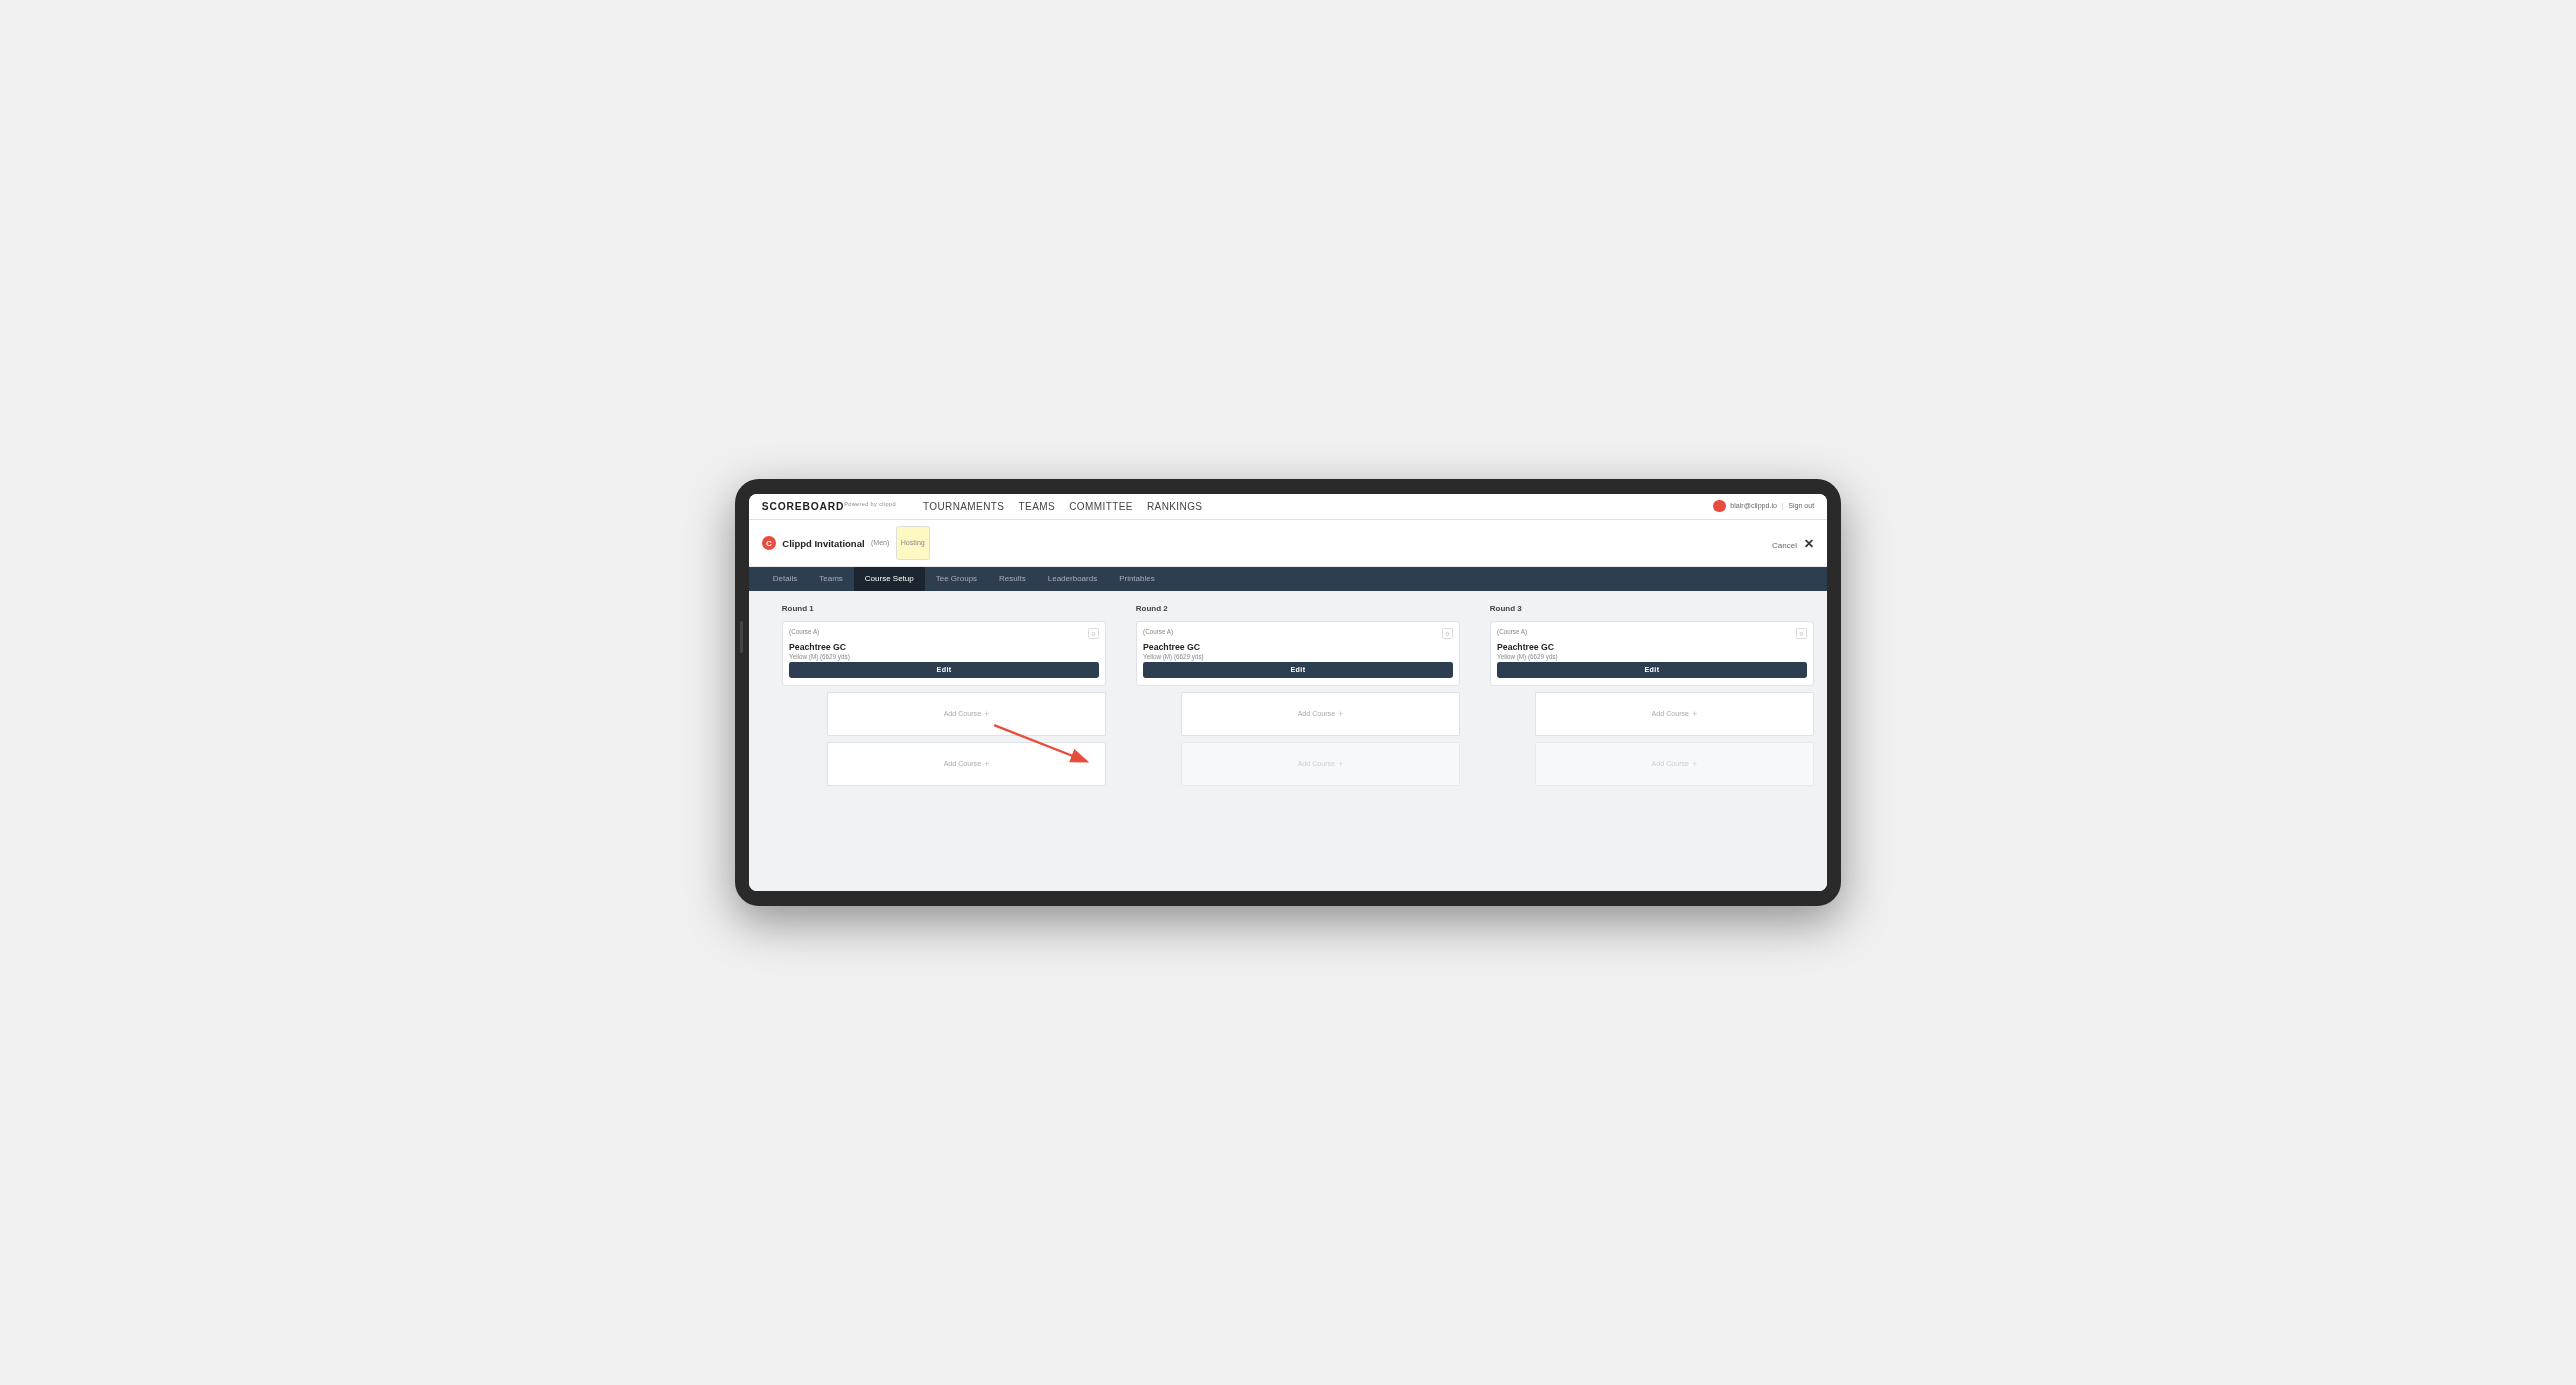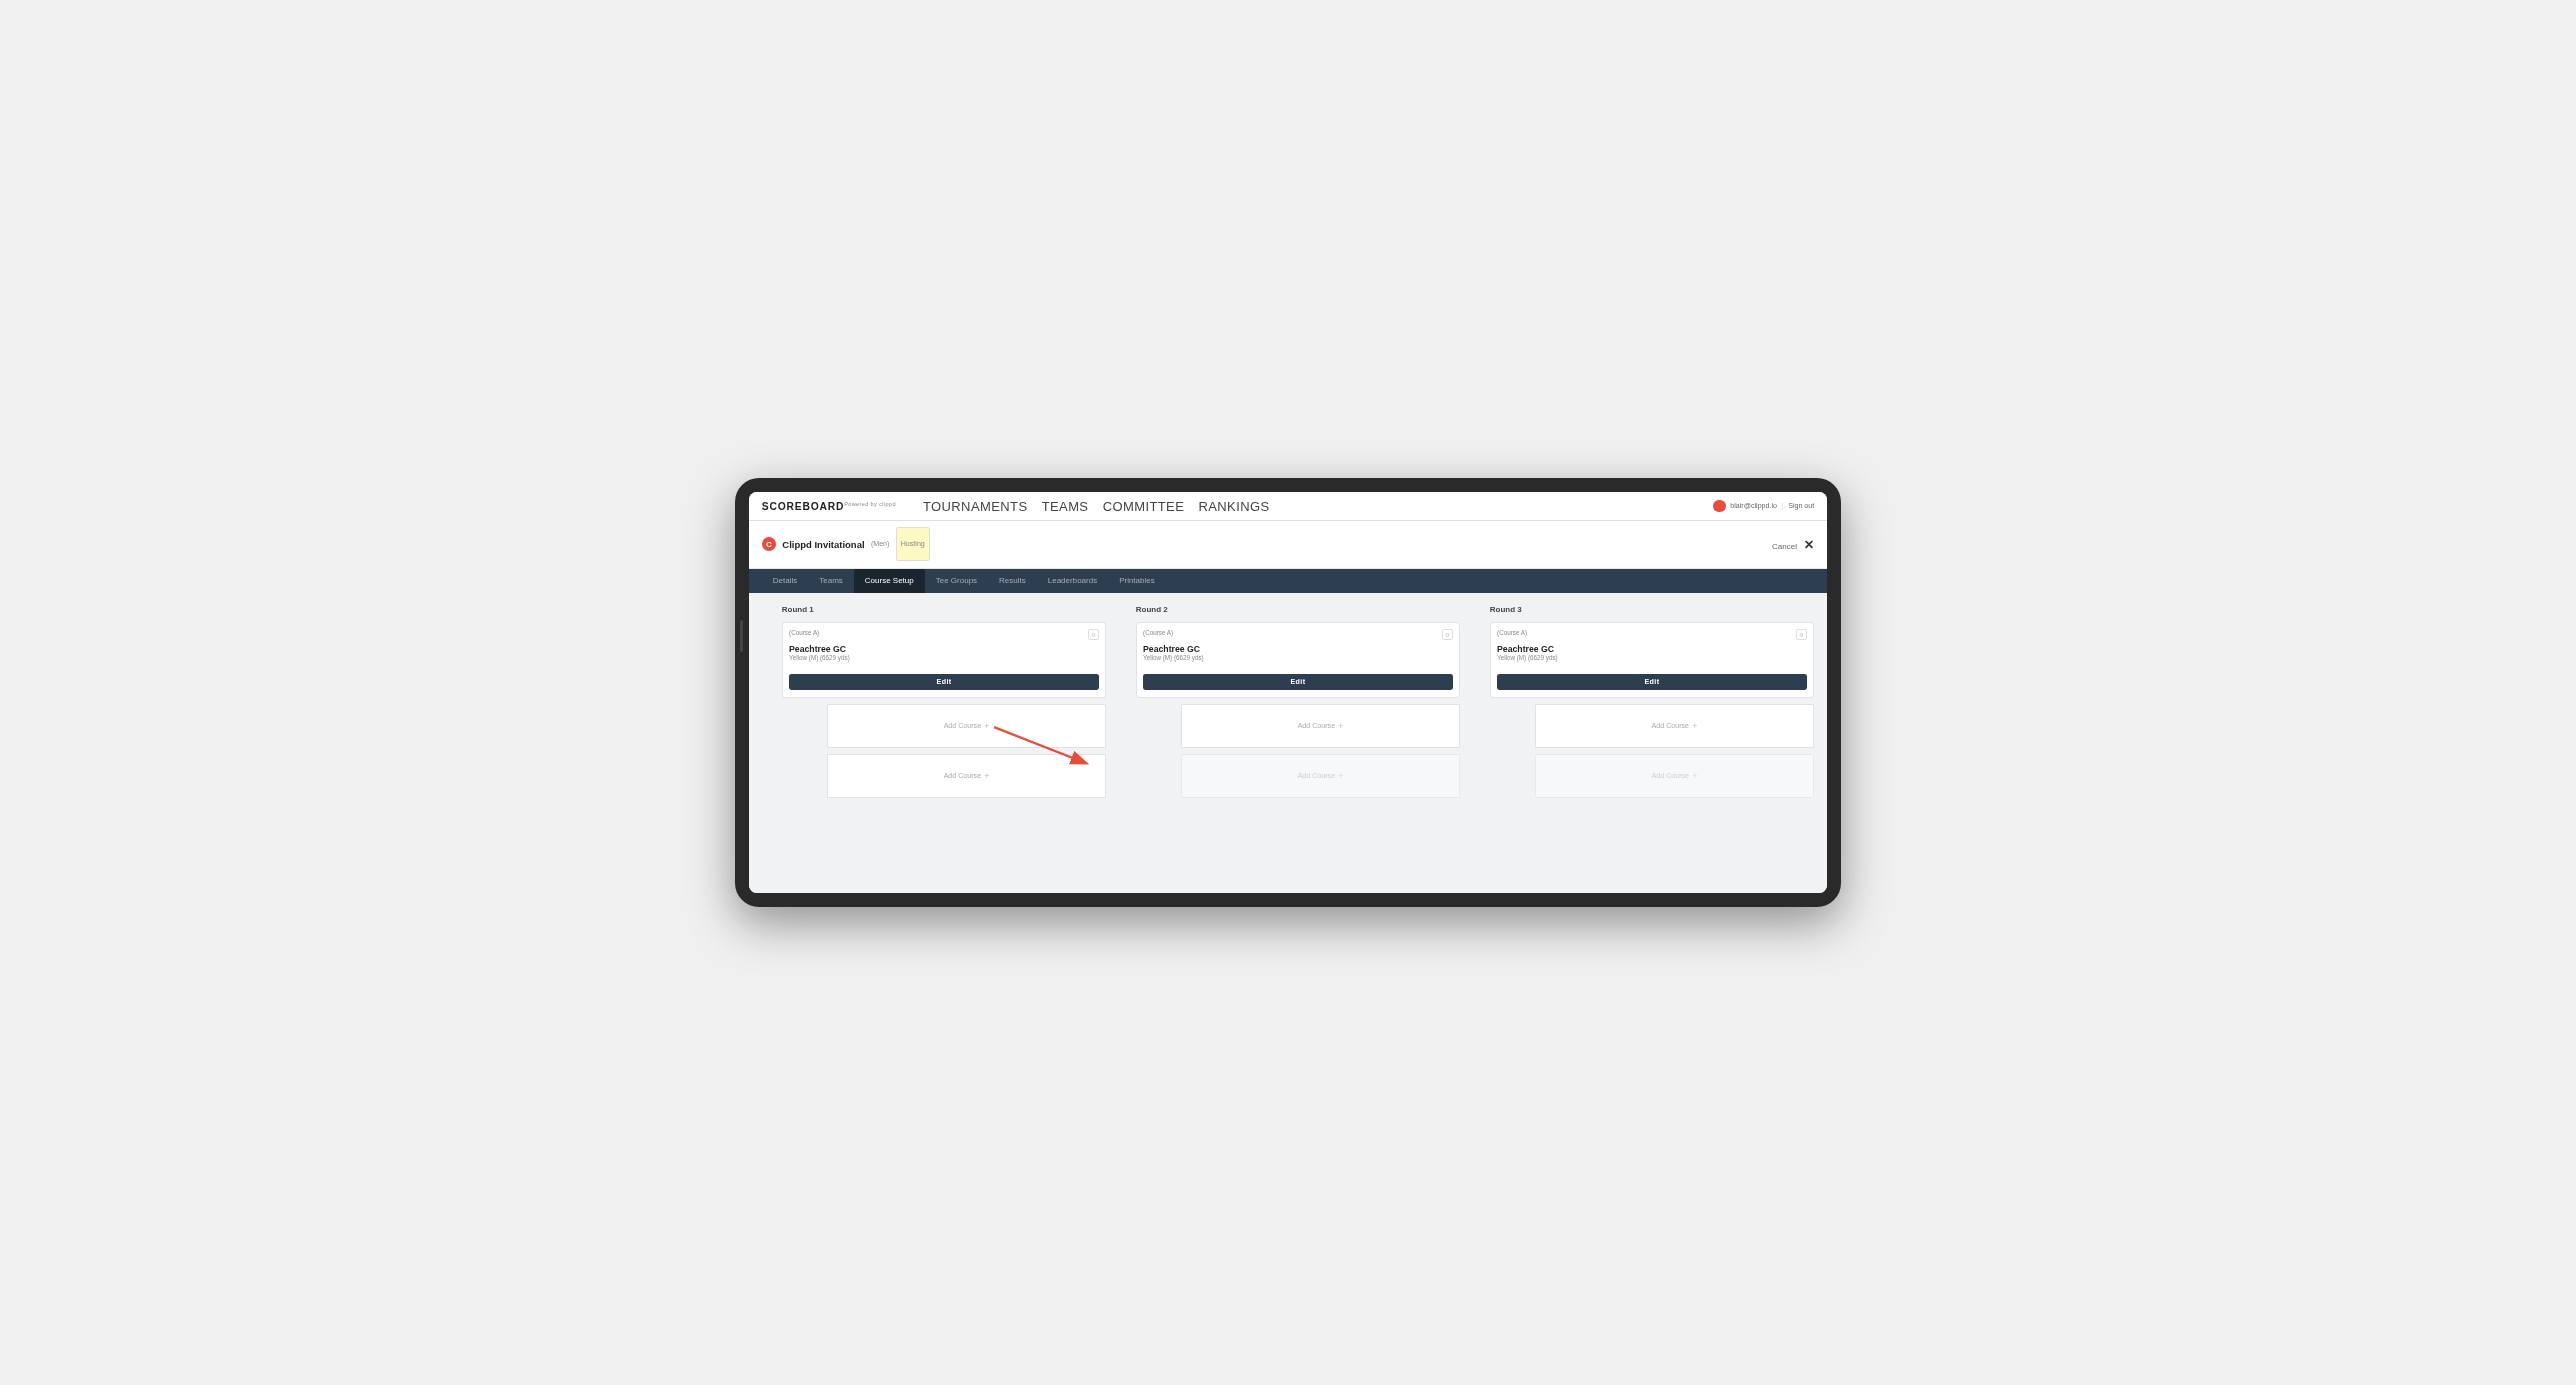--- a/index.html
+++ b/index.html
@@ -71,21 +71,21 @@
       font-size: 5.5px;
       color: #888;
       letter-spacing: 0.4px;
     }
     .nav-links {
       display: flex;
       gap: 14.2px;
       flex: 1;
     }
     .nav-link {
-      font-size: 13px;
+      font-size: 10px;
       color: #444;
       text-decoration: none;
       letter-spacing: 0.4px;
       cursor: pointer;
     }
     .nav-right {
       display: flex;
       align-items: center;
       gap: 4.7px;
       font-size: 7.1px;
@@ -233,21 +233,21 @@
       color: #222;
     }
     .course-details {
       font-size: 6.3px;
       color: #888;
       margin-top: 0.8px;
     }
     .edit-btn {
       display: block;
       width: 100%;
-      margin-top: 13px;
+      margin-top: 2px;
       padding: 4px;
       background: #2c3e50;
       color: #fff;
       border: none;
       border-radius: 2.4px;
       font-size: 7.1px;
       font-weight: 600;
       cursor: pointer;
       text-align: center;
       letter-spacing: 0.4px;

